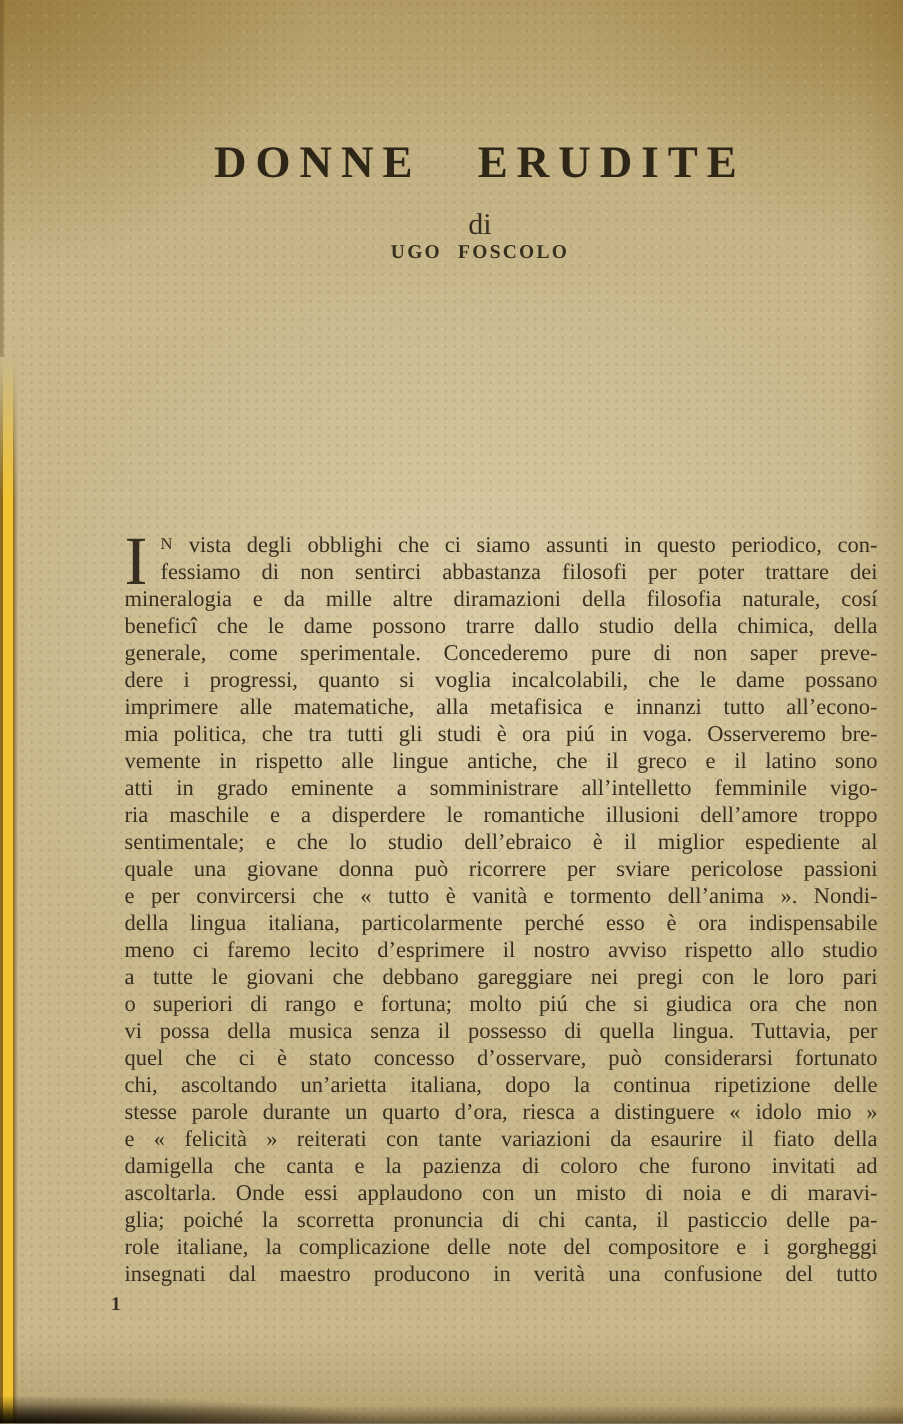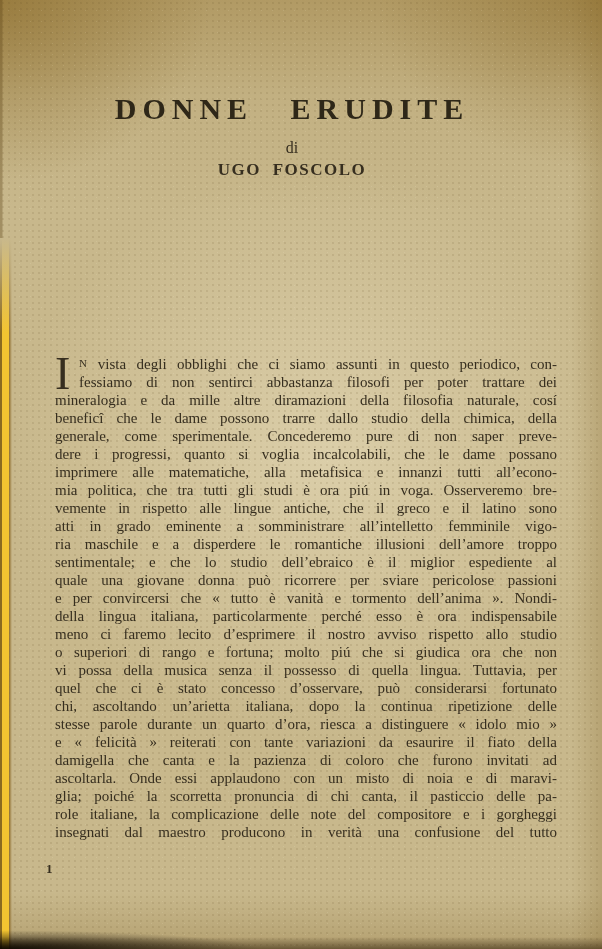--- a/index.html
+++ b/index.html
@@ -48,37 +48,37 @@
   
   .shadow-bottom{
     position:absolute;left:0;right:0;bottom:0;height:12px;z-index:3;pointer-events:none;
     background:linear-gradient(to top, rgba(46,30,8,0.55), rgba(46,30,8,0));
   }
   .shadow-bottom-left{
     position:absolute;left:0;bottom:0;width:360px;height:26px;z-index:4;pointer-events:none;
     background:radial-gradient(ellipse 360px 26px at 0% 100%, rgba(12,7,0,0.95), rgba(12,7,0,0) 72%);
   }
 
-  .content{position:absolute;inset:0;z-index:5;}
+  .content{position:absolute;inset:0;z-index:5;margin-left:28px;}
 
   .page-title{
     position:absolute;top:92px;left:55px;width:502px;
     text-align:center;transform:translateX(-14px);
     font-size:30px;font-weight:bold;letter-spacing:6px;word-spacing:24px;
     color:#2e2718;
   }
   .byline{
     position:absolute;top:139px;left:55px;width:502px;
     text-align:center;transform:translateX(-14px);
-    font-size:16px;
+    font-size:20px;
   }
   .author{
     position:absolute;top:160px;left:55px;width:502px;
     text-align:center;transform:translateX(-14px);
-    font-size:17px;font-weight:bold;letter-spacing:1.5px;word-spacing:6px;
+    font-size:13px;font-weight:bold;letter-spacing:1.5px;word-spacing:6px;
   }
 
   .body-text{
     position:absolute;top:355px;left:55px;width:502px;
   }
   .bline{
     font-size:15px;line-height:18px;height:18px;
     text-align:justify;text-align-last:justify;
     white-space:normal;
   }
@@ -107,30 +107,31 @@
     <div class="author">UGO FOSCOLO</div>
 
     <div class="body-text">
       <span class="dropcap">I</span>
       <div class="bline indent"><span class="initial-n">N</span> <span>vista degli obblighi che ci siamo assunti in questo periodico, con-</span></div>
       <div class="bline indent">fessiamo di non sentirci abbastanza filosofi per poter trattare dei</div>
       <div class="bline">mineralogia e da mille altre diramazioni della filosofia naturale, cosí</div>
       <div class="bline">beneficî che le dame possono trarre dallo studio della chimica, della</div>
       <div class="bline">generale, come sperimentale. Concederemo pure di non saper preve-</div>
       <div class="bline">dere i progressi, quanto si voglia incalcolabili, che le dame possano</div>
-      <div class="bline">imprimere alle matematiche, alla metafisica e innanzi tutti all’econo-</div>
+      <div class="bline">imprimere alle matematiche, alla metafisica e innanzi tutto all’econo-</div>
       <div class="bline">mia politica, che tra tutti gli studi è ora piú in voga. Osserveremo bre-</div>
       <div class="bline">vemente in rispetto alle lingue antiche, che il greco e il latino sono</div>
       <div class="bline">atti in grado eminente a somministrare all’intelletto femminile vigo-</div>
       <div class="bline">ria maschile e a disperdere le romantiche illusioni dell’amore troppo</div>
       <div class="bline">sentimentale; e che lo studio dell’ebraico è il miglior espediente al</div>
       <div class="bline">quale una giovane donna può ricorrere per sviare pericolose passioni</div>
       <div class="bline">e per convircersi che « tutto è vanità e tormento dell’anima ». Nondi-</div>
       <div class="bline">della lingua italiana, particolarmente perché esso è ora indispensabile</div>
       <div class="bline">meno ci faremo lecito d’esprimere il nostro avviso rispetto allo studio</div>
+      <div class="bline">a tutte le giovani che debbano gareggiare nei pregi con le loro pari</div>
       <div class="bline">o superiori di rango e fortuna; molto piú che si giudica ora che non</div>
       <div class="bline">vi possa della musica senza il possesso di quella lingua. Tuttavia, per</div>
       <div class="bline">quel che ci è stato concesso d’osservare, può considerarsi fortunato</div>
       <div class="bline">chi, ascoltando un’arietta italiana, dopo la continua ripetizione delle</div>
       <div class="bline">stesse parole durante un quarto d’ora, riesca a distinguere « idolo mio »</div>
       <div class="bline">e « felicità » reiterati con tante variazioni da esaurire il fiato della</div>
       <div class="bline">damigella che canta e la pazienza di coloro che furono invitati ad</div>
       <div class="bline">ascoltarla. Onde essi applaudono con un misto di noia e di maravi-</div>
       <div class="bline">glia; poiché la scorretta pronuncia di chi canta, il pasticcio delle pa-</div>
       <div class="bline">role italiane, la complicazione delle note del compositore e i gorgheggi</div>

